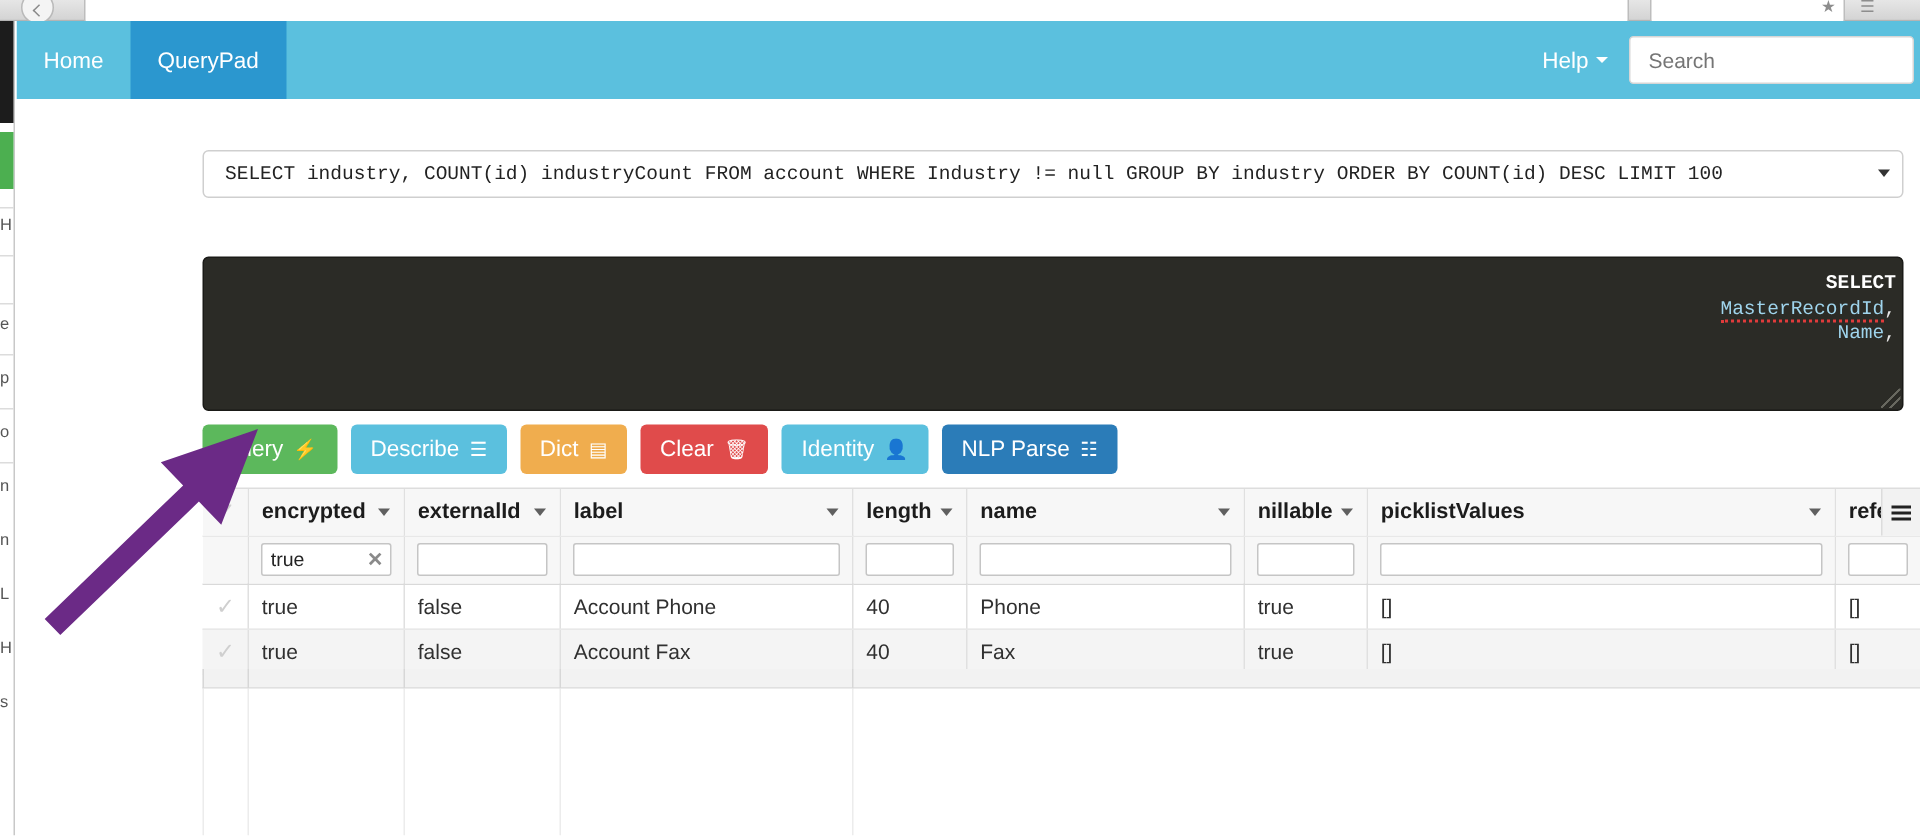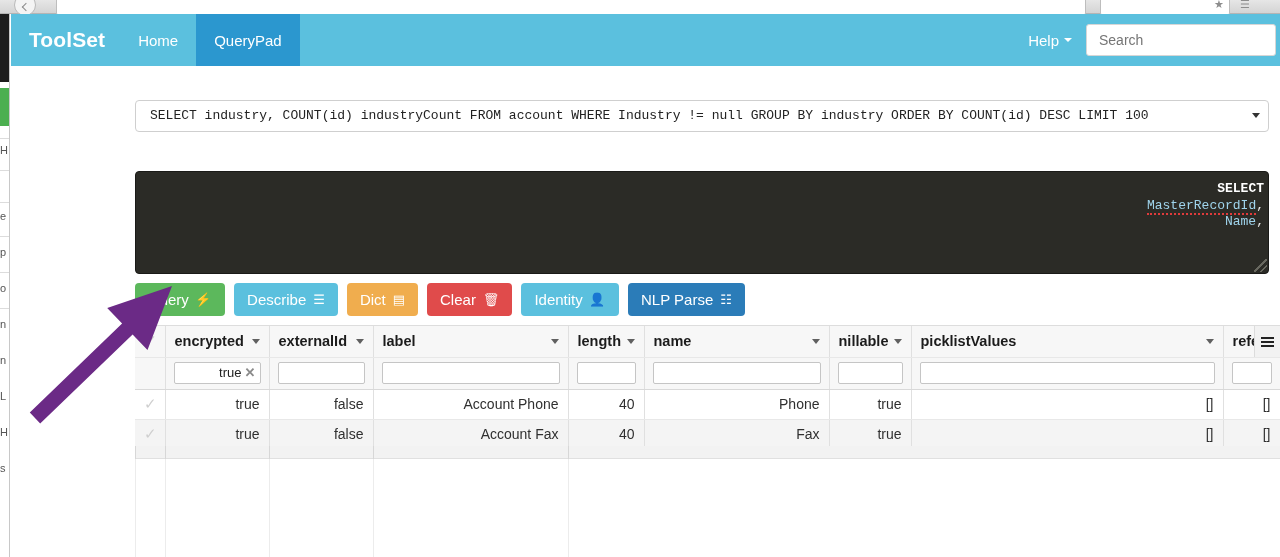--- a/index.html
+++ b/index.html
@@ -216,21 +216,21 @@
     position: absolute; left: 124px; top: 259px;
     width: 1145px;
     border-top: 1px solid #dddddd;
   }
   .grid table { border-collapse: collapse; table-layout: fixed; width: 1145px; }
   .grid th, .grid td {
     border-right: 1px solid #e0e0e0;
     border-bottom: 1px solid #e8e8e8;
     font-size: 14px;
     color: #303030;
-    text-align: right;
+    text-align: left;
     vertical-align: middle;
   }
   .grid thead th {
     background: #f7f7f7;
     height: 31px;
     padding: 0 9px;
     font-weight: bold;
     font-size: 14.5px;
     position: relative;
     color: #1c1c1c;
@@ -340,21 +340,20 @@
       <div class="u"></div>
     </div>
     <div class="searchbar"></div>
     <div class="star">★</div>
     <div class="menu">☰</div>
   </div>
 
   <div class="app">
 
     <div class="navbar" style="background: rgb(91, 192, 222);">
-      <div class="brand">ToolSet</div>
       <div class="nav-link">Home</div>
       <div class="nav-link active" style="background: rgb(43, 151, 207);">QueryPad</div>
       <div class="nav-right">
         <div class="help-link">
           <span>Help</span>
           <span class="caret"></span>
         </div>
         <input class="nav-search" type="text" placeholder="Search" style="">
       </div>
     </div>

